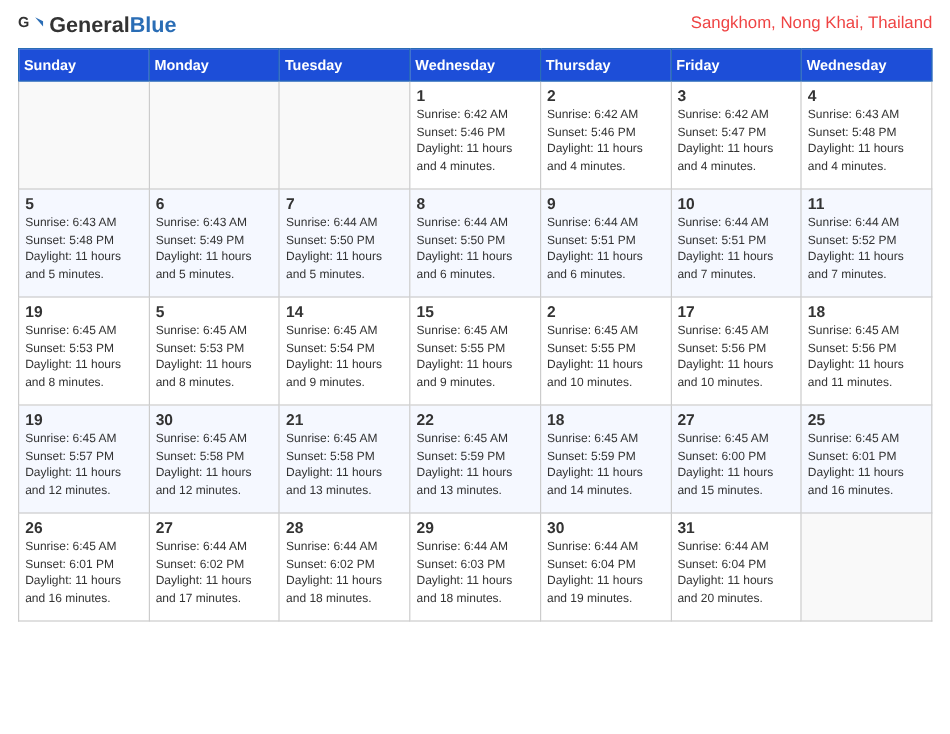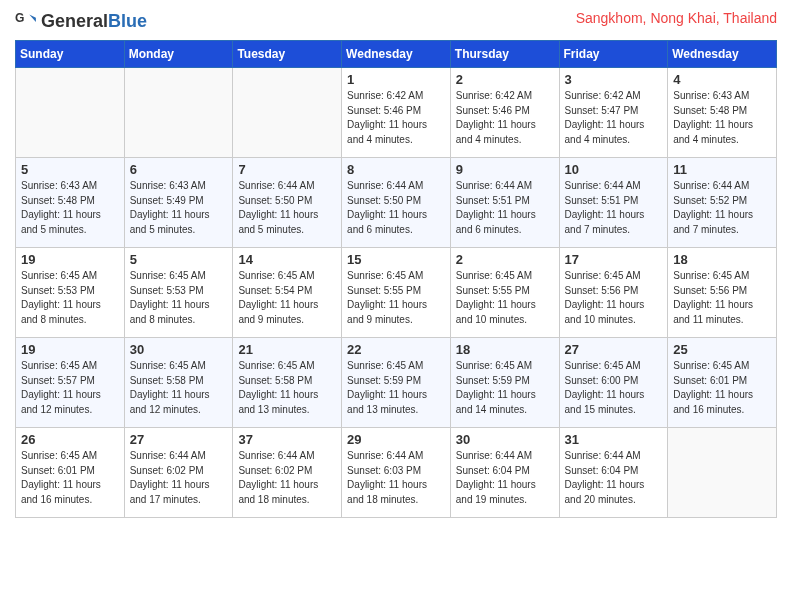--- a/index.html
+++ b/index.html
@@ -239,21 +239,21 @@
       <tr>
         <td>
           <span class="day-number">26</span>
           <div class="cell-info">Sunrise: 6:45 AM<br>Sunset: 6:01 PM<br>Daylight: 11 hours and 16 minutes.</div>
         </td>
         <td>
           <span class="day-number">27</span>
           <div class="cell-info">Sunrise: 6:44 AM<br>Sunset: 6:02 PM<br>Daylight: 11 hours and 17 minutes.</div>
         </td>
         <td>
-          <span class="day-number">37</span>
+          <span class="day-number">28</span>
           <div class="cell-info">Sunrise: 6:44 AM<br>Sunset: 6:02 PM<br>Daylight: 11 hours and 18 minutes.</div>
         </td>
         <td>
           <span class="day-number">29</span>
           <div class="cell-info">Sunrise: 6:44 AM<br>Sunset: 6:03 PM<br>Daylight: 11 hours and 18 minutes.</div>
         </td>
         <td>
           <span class="day-number">30</span>
           <div class="cell-info">Sunrise: 6:44 AM<br>Sunset: 6:04 PM<br>Daylight: 11 hours and 19 minutes.</div>
         </td>

